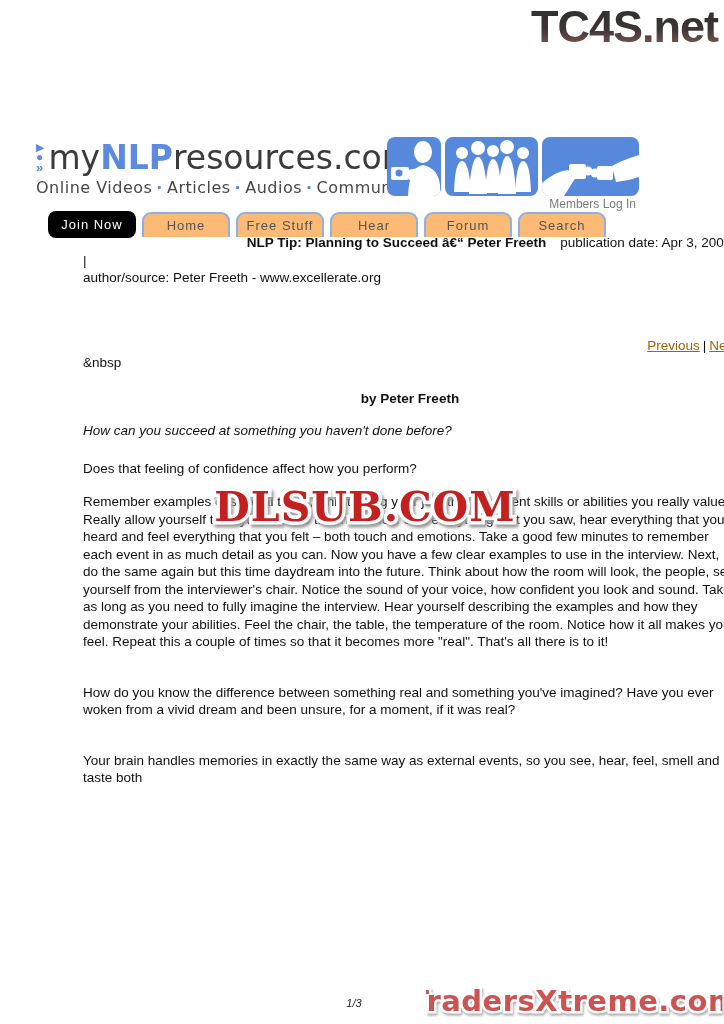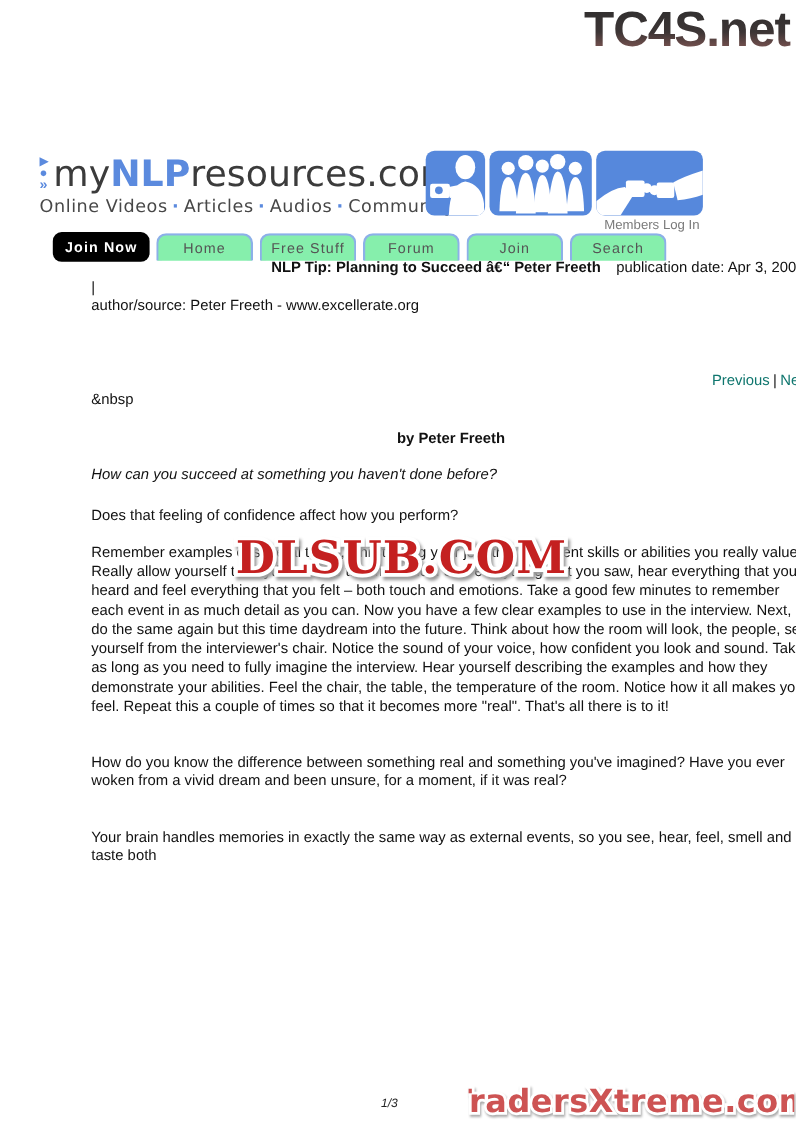--- a/index.html
+++ b/index.html
@@ -27,37 +27,37 @@
   
   .gallery { position:absolute; top:137px; left:387px; display:flex; gap:4px; }
   .gbox { background:#5688dc; border-radius:8px; height:59px; overflow:hidden; }
   .gbox svg { display:block; }
   .members { position:absolute; top:197px; left:387px; width:249px; text-align:right; font-size:12px; color:#7a7a7a; }
 
   
   .nav { position:absolute; top:212px; left:48px; display:flex; gap:6px; }
   .tab {
     width:88px; height:25px; display:flex; align-items:center; justify-content:center;
-    font-size:13px; color:#555; letter-spacing:1px; background:#86efac;
+    font-size:13px; color:#555; letter-spacing:1px; background:#fdba74;
     border:2px solid #8cb0e8; border-bottom:none; border-radius:9px 9px 0 0; cursor:pointer;
   }
   .tab-join {
-    background:#000; color:#fff; font-weight:bold; border:none; border-radius:8px;
+    background:#000; color:#fff; font-weight:normal; border:none; border-radius:8px;
     height:27px; margin-top:-1px; letter-spacing:1px;
   }
 
   
   .article { position:absolute; top:234px; left:35px; width:654px; font-size:13.5px; line-height:17.5px;margin-left:48px; }
   .title-line { text-align:center; padding-left:158px; white-space:nowrap; }
   .title-line .t { font-weight:bold; }
   .title-line .pub { margin-left:14px; }
   .pipe-line { margin-top:0px; }
   .author-line { }
   .pager { margin-top:50px; text-align:right; }
-  .pager a { color:#0f766e; cursor:pointer; }
+  .pager a { color:#a16207; text-decoration:underline; cursor:pointer; }
   .pager .sep { color:#111; padding:0 3px; }
   .nbsp-line { padding-right:10px; }
   .byline { margin-top:18px; text-align:center; font-weight:bold; }
   p { margin:0 0 33px 0; }
   p.q-italic { font-style:italic; margin-top:15px; margin-bottom:20px; }
   p.p2 { margin-bottom:16px; }
   p.p3 { margin-bottom:16px; }
   p.p4 { margin-bottom:51px; }
   p.p5 { margin-bottom:33px; }
   p.p6 { margin-bottom:32px; }
@@ -132,22 +132,22 @@
       <circle cx="53" cy="36" r="4.5"></circle>
     </svg>
   </div>
 </div>
 <div class="members">Members Log In</div>
 
 <div class="nav">
   <div class="tab tab-join">Join Now</div>
   <div class="tab">Home</div>
   <div class="tab">Free Stuff</div>
+  <div class="tab">Hear</div>
   <div class="tab">Forum</div>
-  <div class="tab">Join</div>
   <div class="tab">Search</div>
 </div>
 
 <div class="article">
   <div class="title-line">
     <span class="t">NLP Tip: Planning to Succeed â€“ Peter Freeth</span><span class="pub">publication date: Apr 3, 2008</span>
   </div>
   <div class="pipe-line">|</div>
   <div class="author-line">author/source: Peter Freeth - www.excellerate.org</div>
 

